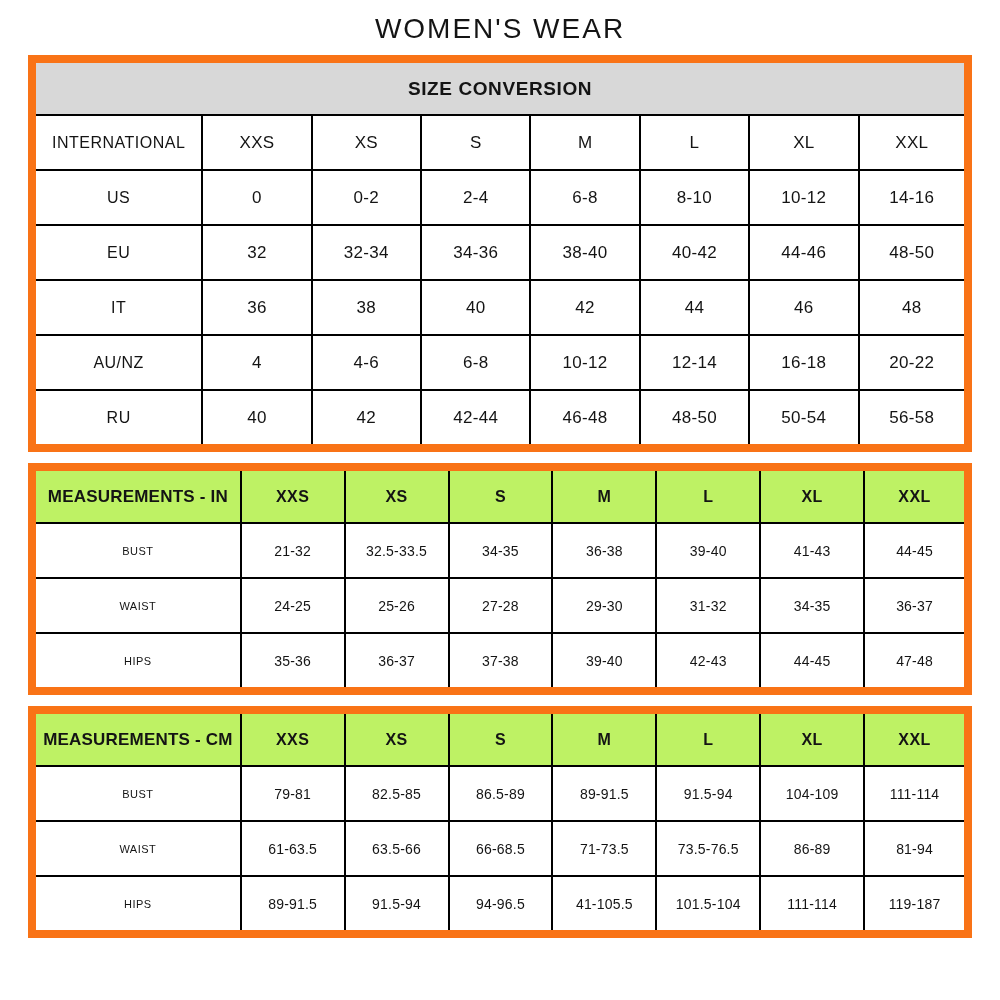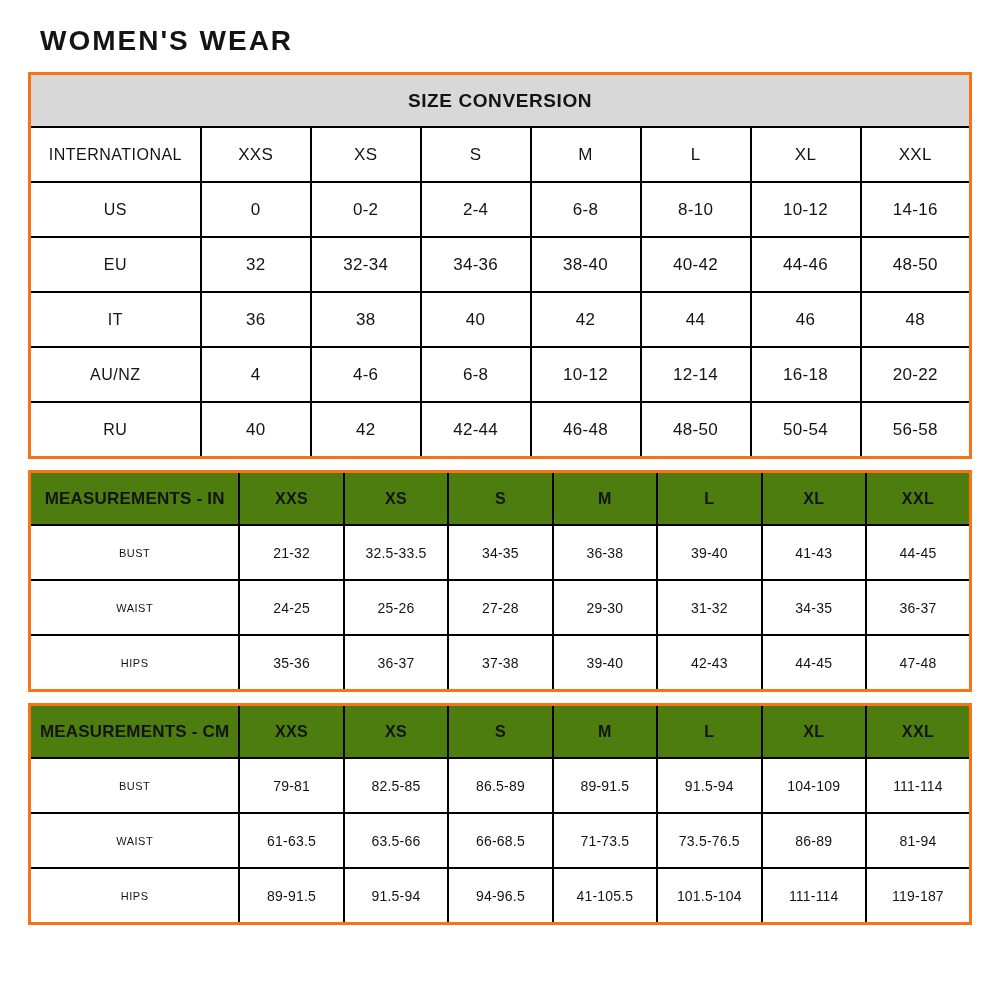--- a/index.html
+++ b/index.html
@@ -5,53 +5,54 @@
   html,body{margin:0;padding:0;}
   body{
     width:1000px;height:1000px;
     background:#ffffff;
     font-family:"Liberation Sans", sans-serif;
     color:#141414;
     overflow:hidden;
   }
   .sheet{width:944px;margin:0 auto;padding-top:10px;}
   .page-title{
-    margin:12px;
+    margin:0;
+    text-align:center;
     font-size:28px;
-    font-weight:700;
+    font-weight:400;
     letter-spacing:2px;
     color:#141414;
     line-height:38px;
   }
   table{
     border-collapse:collapse;
     width:100%;
     table-layout:fixed;
   }
-  .tbl{border:3px solid #f97316;margin-top:7px;}
+  .tbl{border:8px solid #f97316;margin-top:7px;}
   .tbl + .tbl{margin-top:11px;}
   td,th{
     border:2px solid #000;
     text-align:center;
     vertical-align:middle;
     padding:0;
     font-weight:400;
     overflow:hidden;
     white-space:nowrap;
   }
   
   .band{
     background:#d8d8d8;
     height:51px;
     font-size:19px;
     font-weight:700;
     letter-spacing:0.6px;
   }
   .m-head th{
-    background:#4d7c0f;
+    background:#bef264;
     height:51px;
     font-weight:700;
   }
   .m-head .head-label{font-size:17px;letter-spacing:0.2px;}
   .m-head .size-head{font-size:16px;letter-spacing:0.4px;}
   
   .t1 tbody td{height:53px;font-size:17px;letter-spacing:0.3px;}
   .t1 tbody td.row-label{font-size:16px;letter-spacing:0.5px;}
   
   .m-tbl tbody td{height:53px;font-size:14px;letter-spacing:0.2px;}

